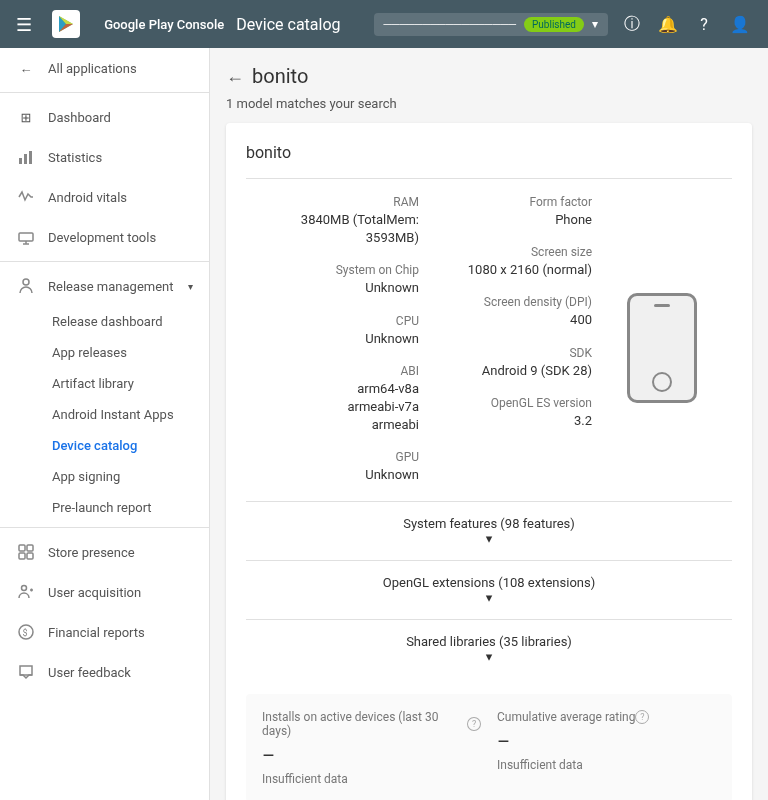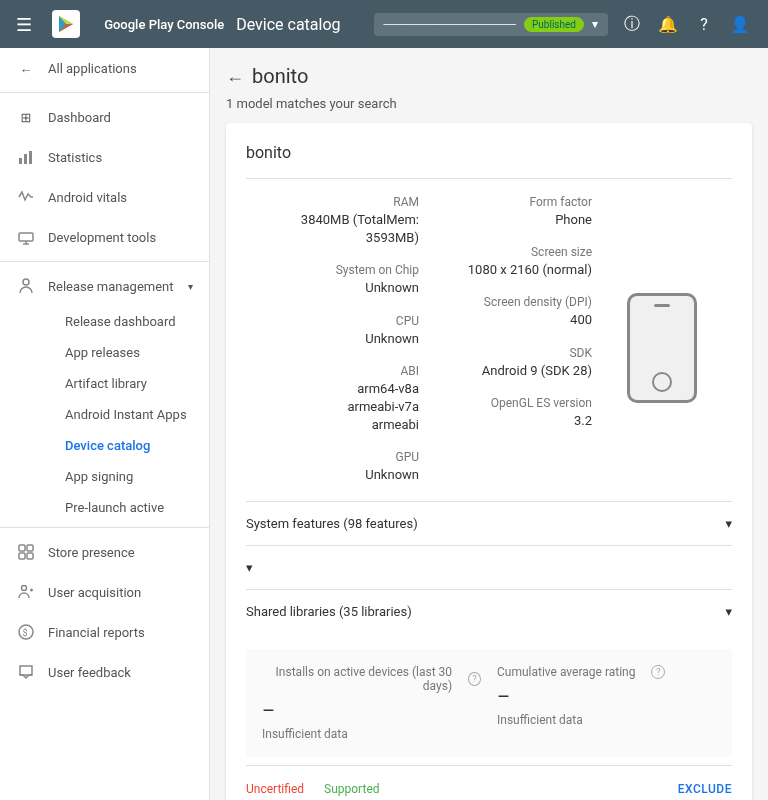--- a/index.html
+++ b/index.html
@@ -64,21 +64,21 @@
       align-items: center;
       padding: 10px 16px;
       cursor: pointer;
       color: #555;
       font-size: 13px;
       gap: 12px;
     }
     .sidebar-item .icon { width: 20px; height: 20px; display: flex; align-items: center; justify-content: center; flex-shrink: 0; }
     .sidebar-item .chevron { margin-left: auto; font-size: 10px; }
     .sidebar-sub-item {
-      padding: 8px 16px 8px 65px;
+      padding: 8px 16px 8px 52px;
       cursor: pointer;
       color: #555;
       font-size: 13px;
     }
     .sidebar-sub-item.active { color: #1a73e8; font-weight: 500; }
     .sidebar-divider { border: none; border-top: 1px solid #e0e0e0; margin: 4px 0; }
 
     
     .content-area {
       flex: 1;
@@ -156,32 +156,33 @@
 
     .collapsible-row {
       display: flex;
       align-items: center;
       justify-content: space-between;
       padding: 14px 0;
       border-top: 1px solid #e0e0e0;
       cursor: pointer;
       color: #333;
       font-size: 13px;
+      flex-direction: column;
     }
 
     .install-stats {
       display: grid;
       grid-template-columns: 1fr 1fr;
       gap: 16px;
       margin-top: 16px;
       padding: 16px;
       background: #fafafa;
       border-radius: 4px;
     }
-    .stat-label-row { display: flex; align-items: center; gap: 16px; color: #777; font-size: 12px; margin-bottom: 6px; text-align: right; }
+    .stat-label-row { display: flex; align-items: center; gap: 0; color: #777; font-size: 12px; margin-bottom: 6px; }
     .stat-value { font-size: 20px; color: #333; font-weight: 400; }
     .stat-note { font-size: 12px; color: #777; margin-top: 4px; }
 
     .footer-actions {
       display: flex;
       align-items: center;
       justify-content: space-between;
       padding: 16px 0 8px 0;
       margin-top: 8px;
       border-top: 1px solid #e0e0e0;
@@ -286,21 +287,21 @@
     <div class="sidebar-sub-item">
       <span>Android Instant Apps</span>
     </div>
     <div class="sidebar-sub-item active">
       <span>Device catalog</span>
     </div>
     <div class="sidebar-sub-item">
       <span>App signing</span>
     </div>
     <div class="sidebar-sub-item">
-      <span>Pre-launch active</span>
+      <span>Pre-launch report</span>
     </div>
     <hr class="sidebar-divider">
     <div class="sidebar-item">
       <span class="icon">
         <svg width="18" height="18" viewBox="0 0 18 18">
             <rect x="2" y="2" width="6" height="6" rx="1" fill="none" stroke="#888" stroke-width="1.5"></rect>
             <rect x="10" y="2" width="6" height="6" rx="1" fill="none" stroke="#888" stroke-width="1.5"></rect>
             <rect x="2" y="10" width="6" height="6" rx="1" fill="none" stroke="#888" stroke-width="1.5"></rect>
             <rect x="10" y="10" width="6" height="6" rx="1" fill="none" stroke="#888" stroke-width="1.5"></rect>
           </svg>
@@ -403,20 +404,21 @@
         <div class="phone-icon-area">
           <div class="phone-icon"></div>
         </div>
       </div>
 
       <div class="collapsible-row">
         <span>System features (98 features)</span>
         <span>▾</span>
       </div>
       <div class="collapsible-row">
+        <span>OpenGL extensions (108 extensions)</span>
         <span>▾</span>
       </div>
       <div class="collapsible-row">
         <span>Shared libraries (35 libraries)</span>
         <span>▾</span>
       </div>
 
       <div class="install-stats">
         <div>
           <div class="stat-label-row">

